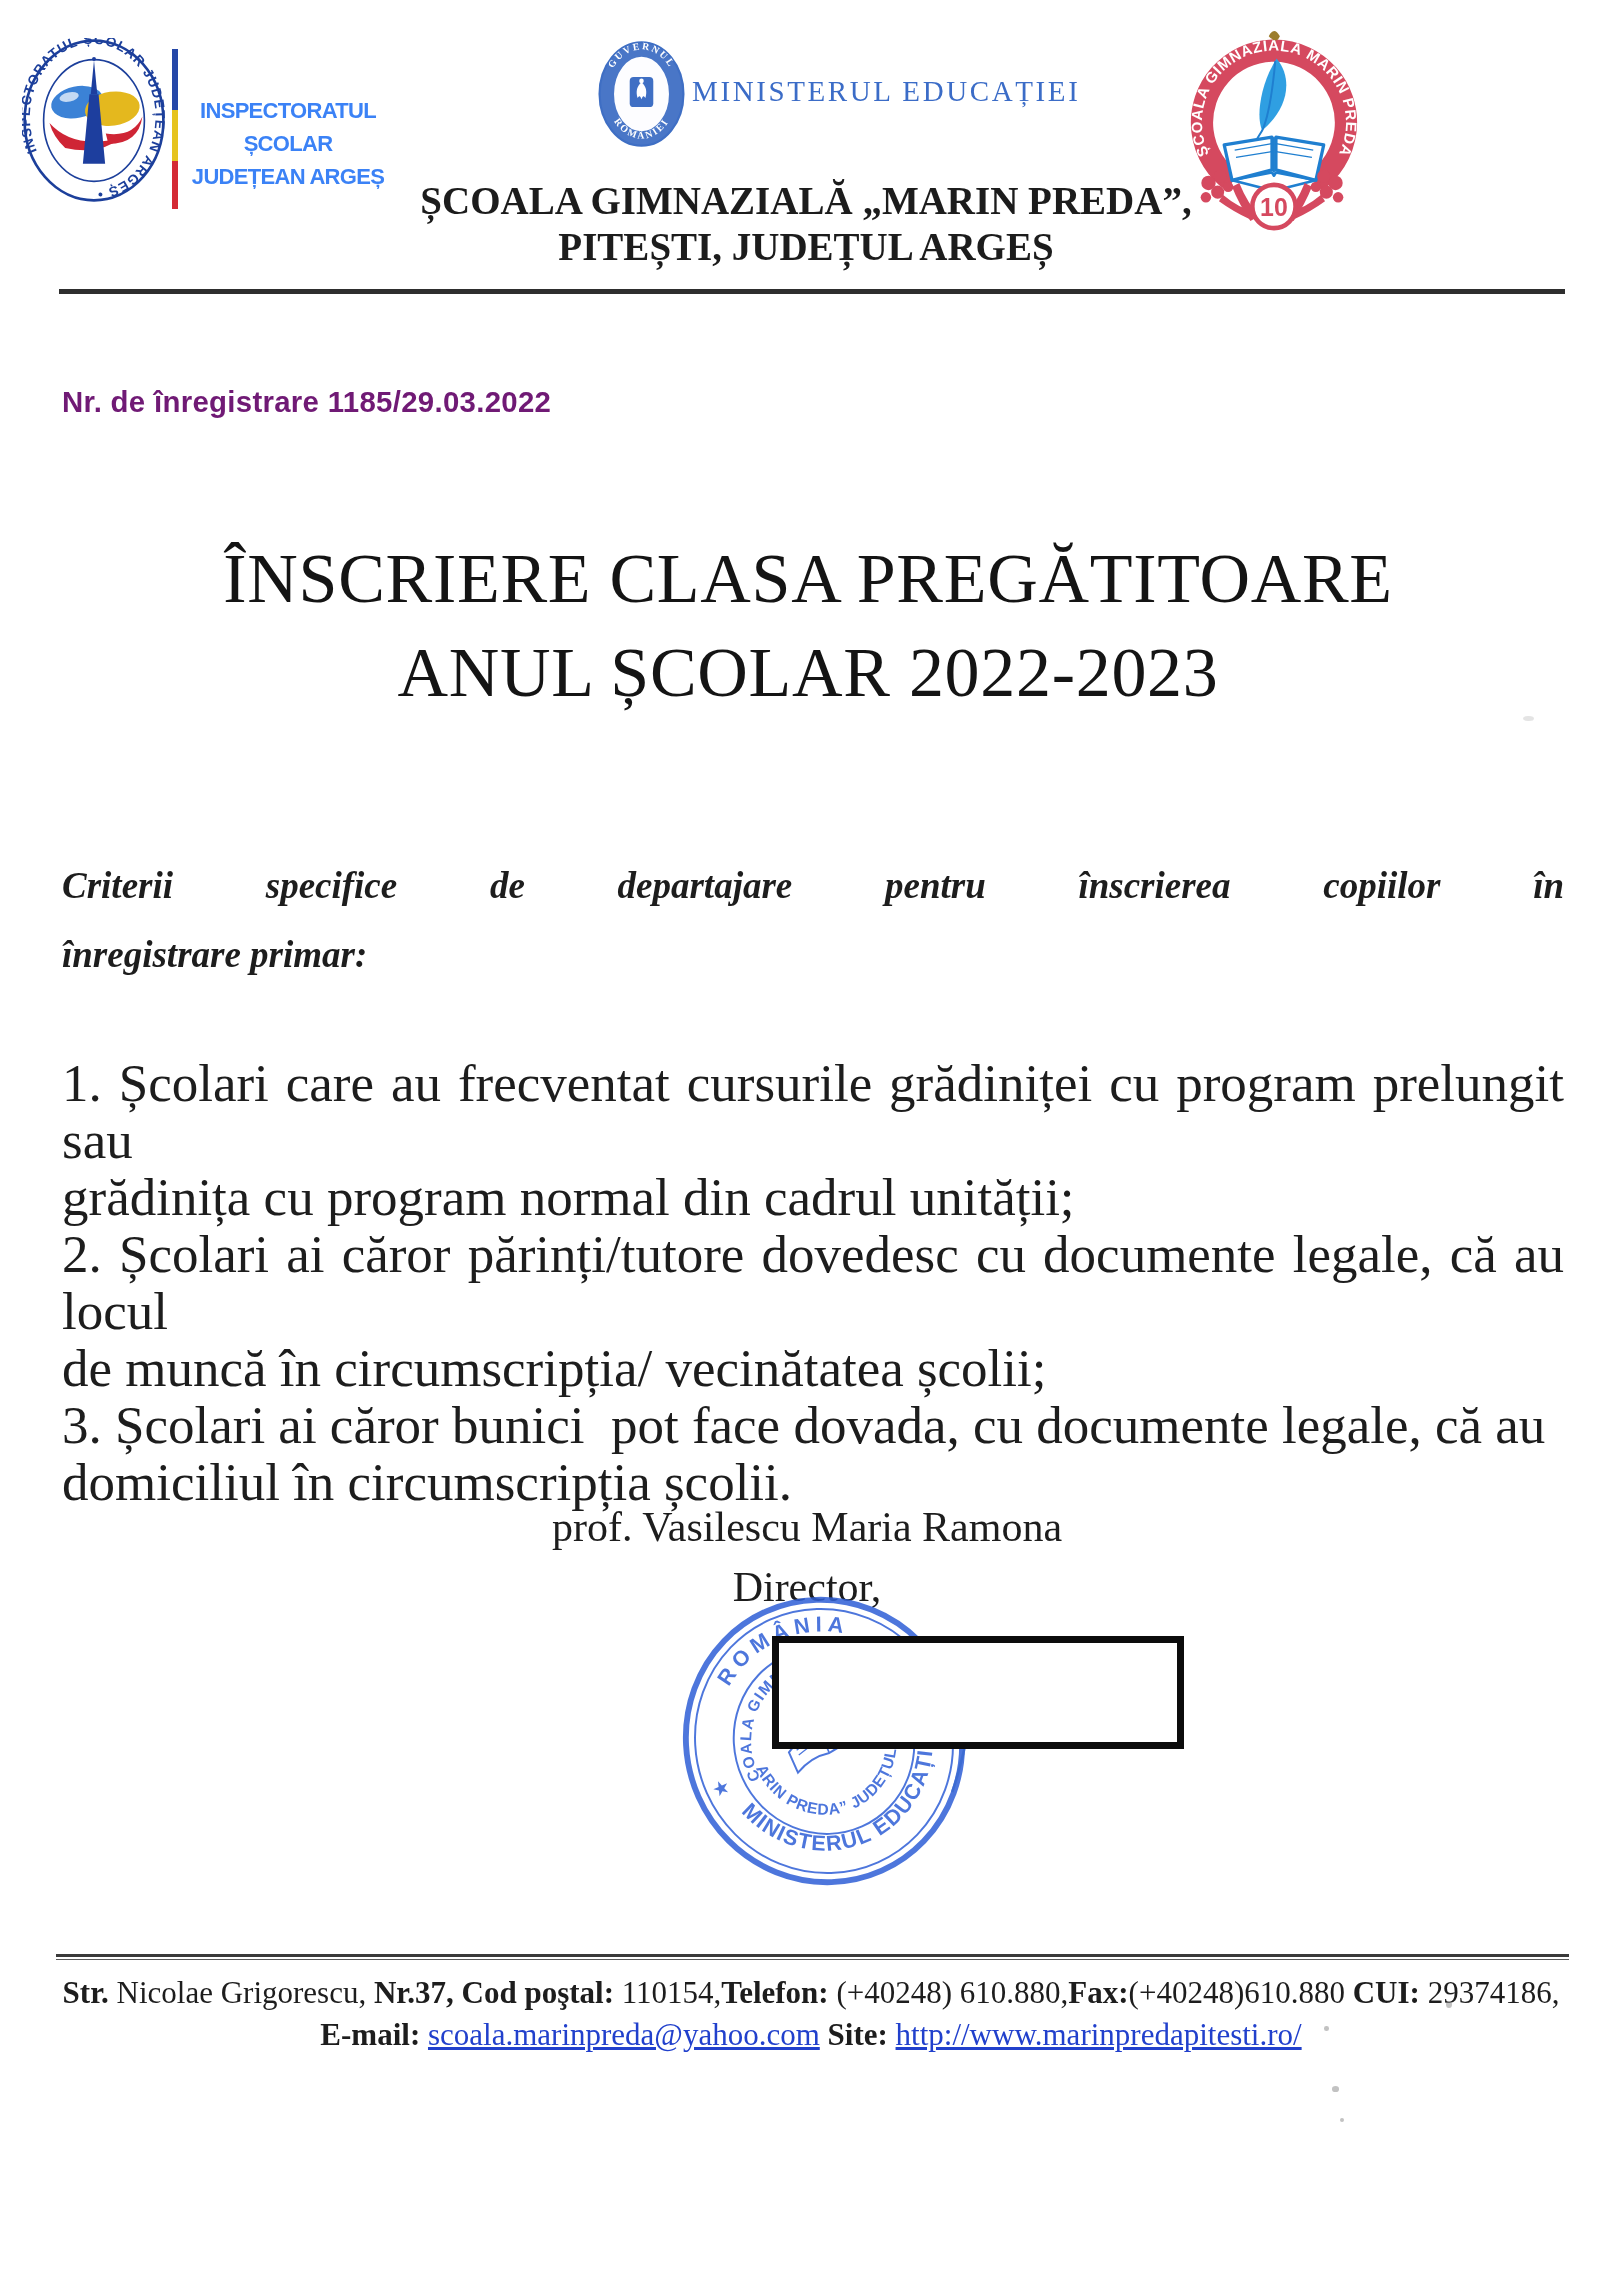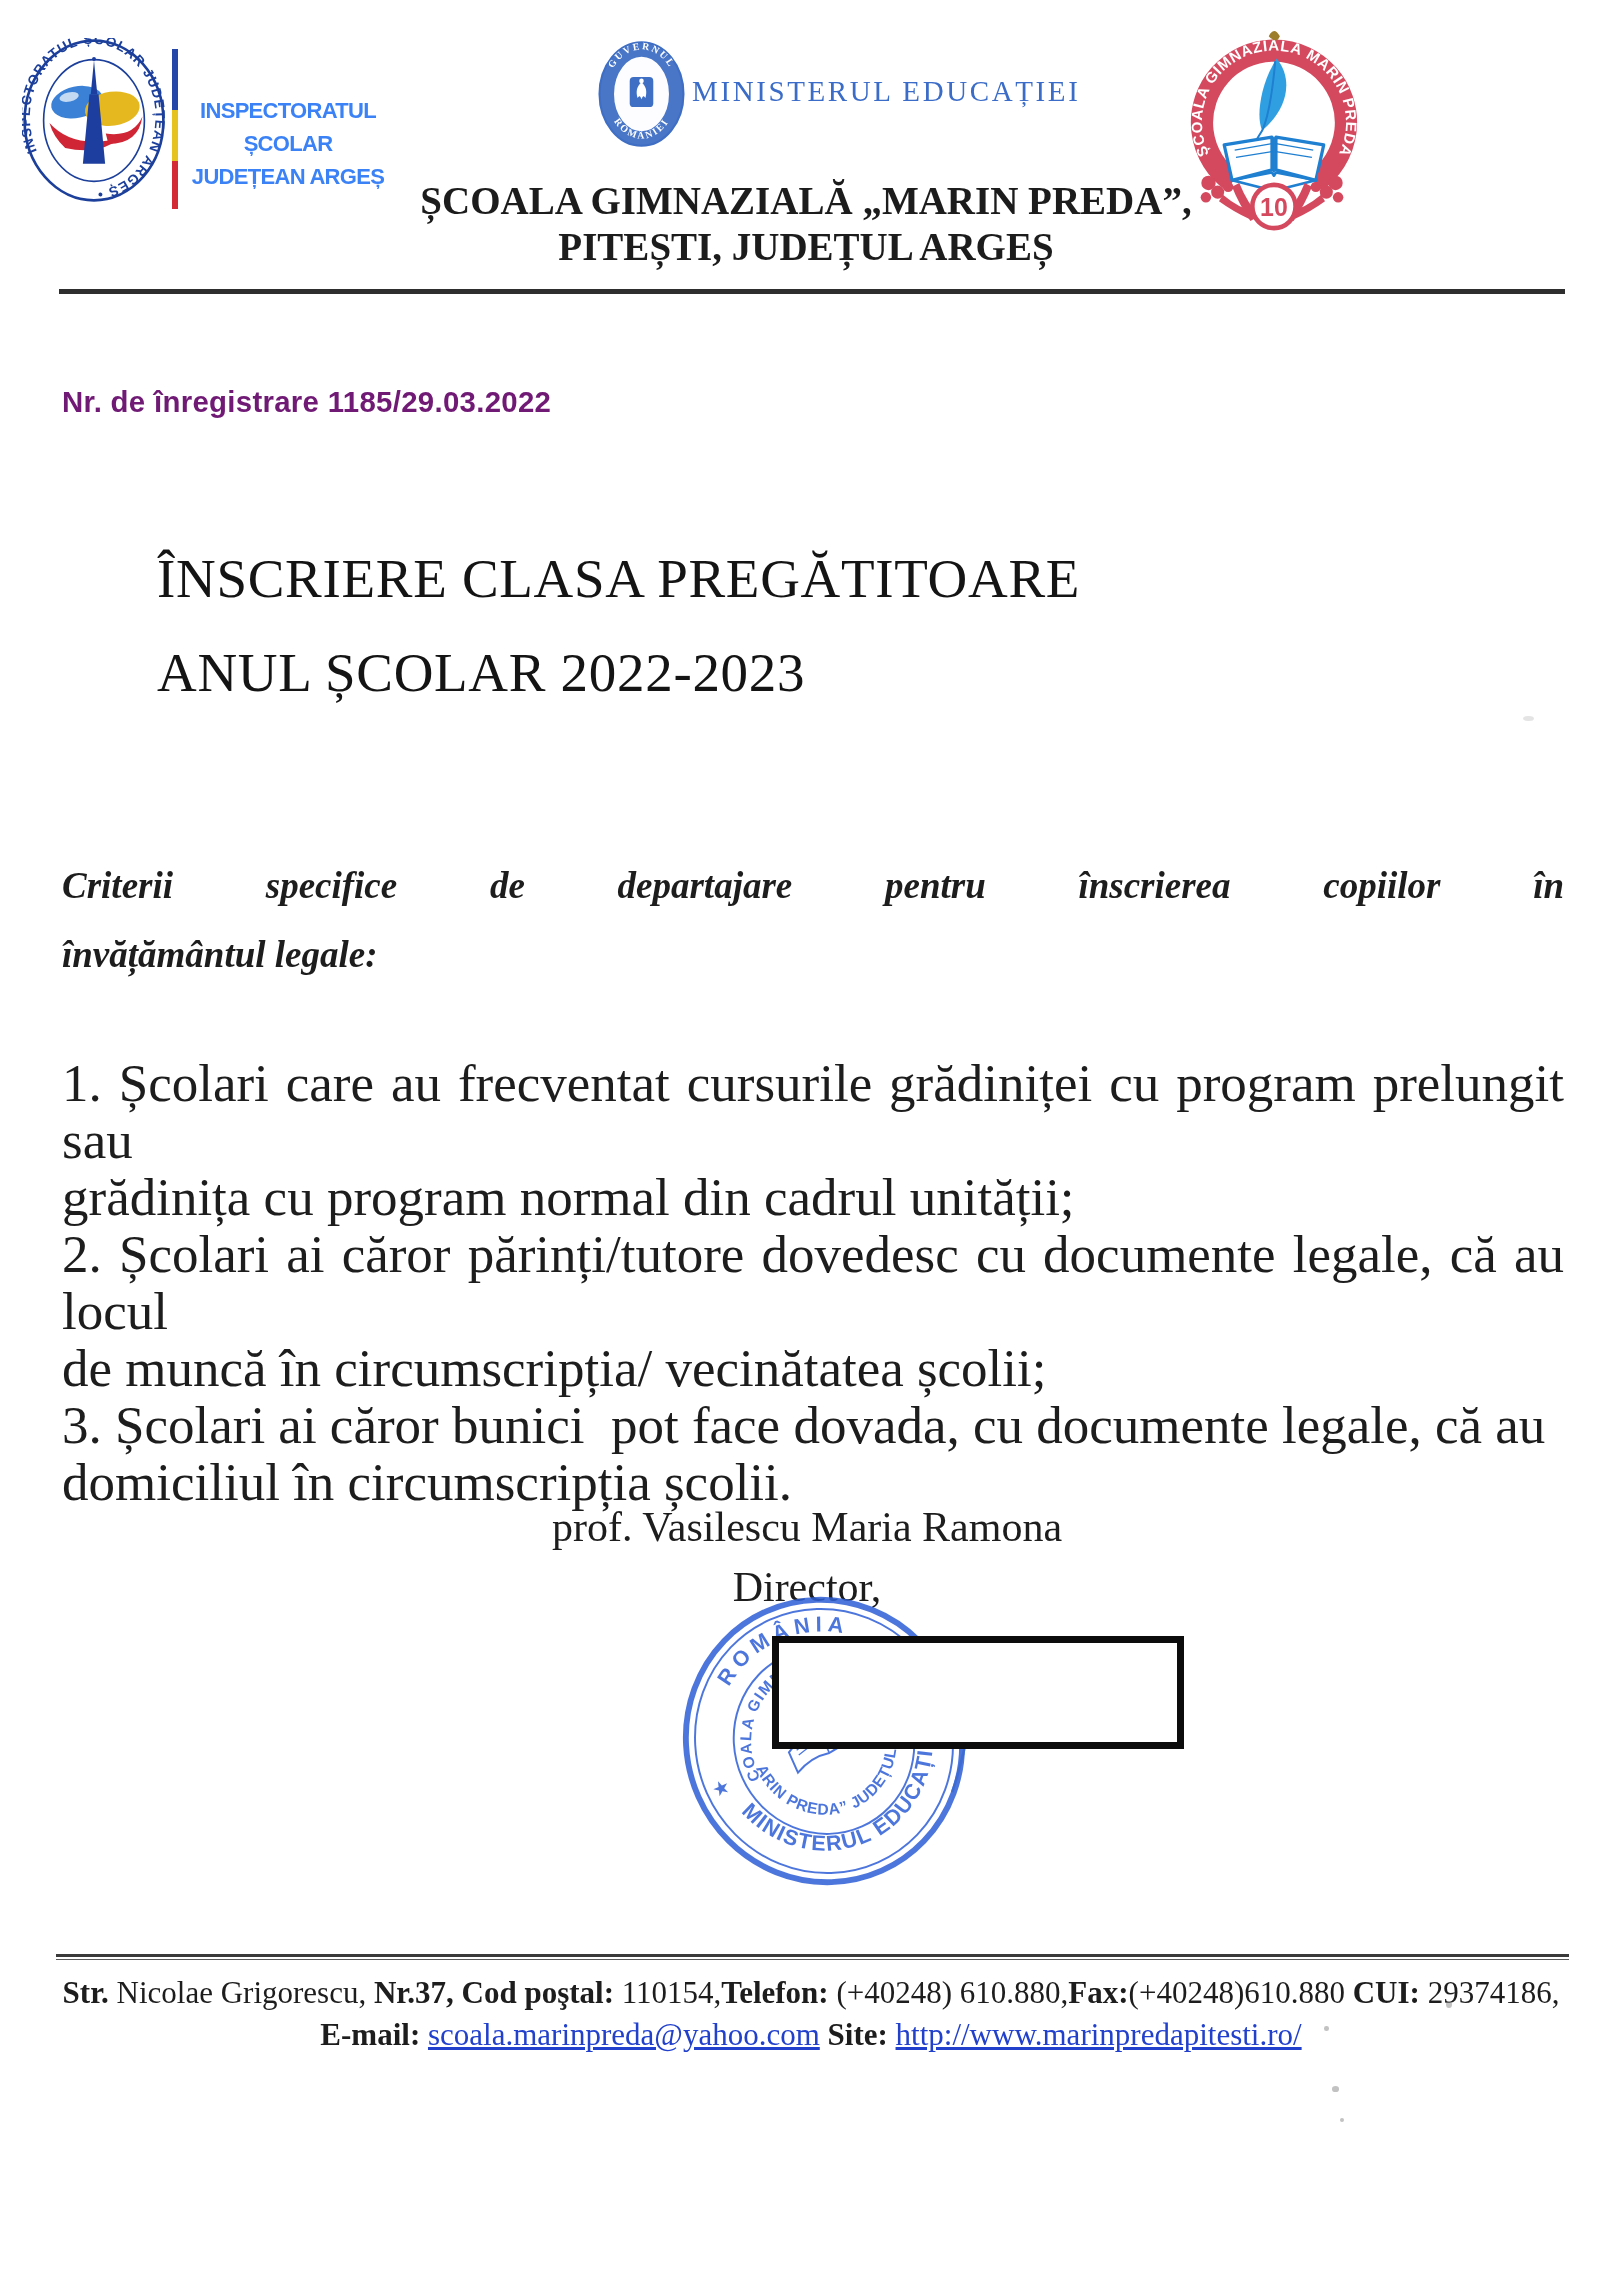--- a/index.html
+++ b/index.html
@@ -17,22 +17,22 @@
     line-height:33px; color:#3b82f6; letter-spacing:-0.7px; }
   .ministry-label { left:692px; top:75px; font-size:29px; color:#3b6cc7;
     letter-spacing:2.6px; font-family:"Liberation Serif", serif; }
   .school-name { left:340px; top:178px; width:932px; text-align:center;
     font-weight:700; font-size:39px; line-height:46px; color:#1c1c1c;font-family:Liberation Serif, serif; }
   .header-rule { left:59px; top:289px; width:1506px; height:5.2px; background:#2e2e2e; }
 
   .reg-line { left:62px; top:385px; font-family:"Liberation Sans", sans-serif;
     font-weight:700; font-size:29.4px; color:#701a75; letter-spacing:0.3px; }
 
-  .doc-title { left:157px; top:532px; width:1302px; text-align:left;
-    font-size:55px; line-height:94px; color:#141414; letter-spacing:0.7px; }
+  .doc-title { left:157px; top:532px; width:1302px; text-align:center;
+    font-size:70px; line-height:94px; color:#141414; letter-spacing:0.7px; }
 
   .criteria-intro { left:62px; top:851px; width:1502px;
     font-weight:700; font-size:37px; line-height:69px;font-style:italic; }
   .criteria-list { left:62px; top:1055px; width:1502px;
     font-size:53px; line-height:57px; }
   .tline { white-space:pre-wrap; }
   .just { text-align:justify; text-align-last:justify; white-space:normal; }
 
   .signature { left:349px; top:1497px; width:916px; text-align:center;
     font-size:42px; line-height:60px; }
@@ -160,21 +160,21 @@
 
   <div class="abs reg-line">Nr. de înregistrare 1185/29.03.2022</div>
 
   <div class="abs doc-title">
     <div>ÎNSCRIERE CLASA PREGĂTITOARE</div>
     <div>ANUL ȘCOLAR 2022-2023</div>
   </div>
 
   <div class="abs criteria-intro">
     <div class="tline just">Criterii specifice de departajare pentru înscrierea copiilor în</div>
-    <div class="tline">învățământul legale:</div>
+    <div class="tline">înregistrare primar:</div>
   </div>
 
   <div class="abs criteria-list">
     <div class="tline just">1. Școlari care au frecventat cursurile grădiniței cu program prelungit sau</div>
     <div class="tline">grădinița cu program normal din cadrul unității;</div>
     <div class="tline just">2. Școlari ai căror părinți/tutore dovedesc cu documente legale, că au locul</div>
     <div class="tline">de muncă în circumscripția/ vecinătatea școlii;</div>
     <div class="tline">3. Școlari ai căror bunici  pot face dovada, cu documente legale, că au</div>
     <div class="tline">domiciliul în circumscripția școlii.</div>
   </div>

